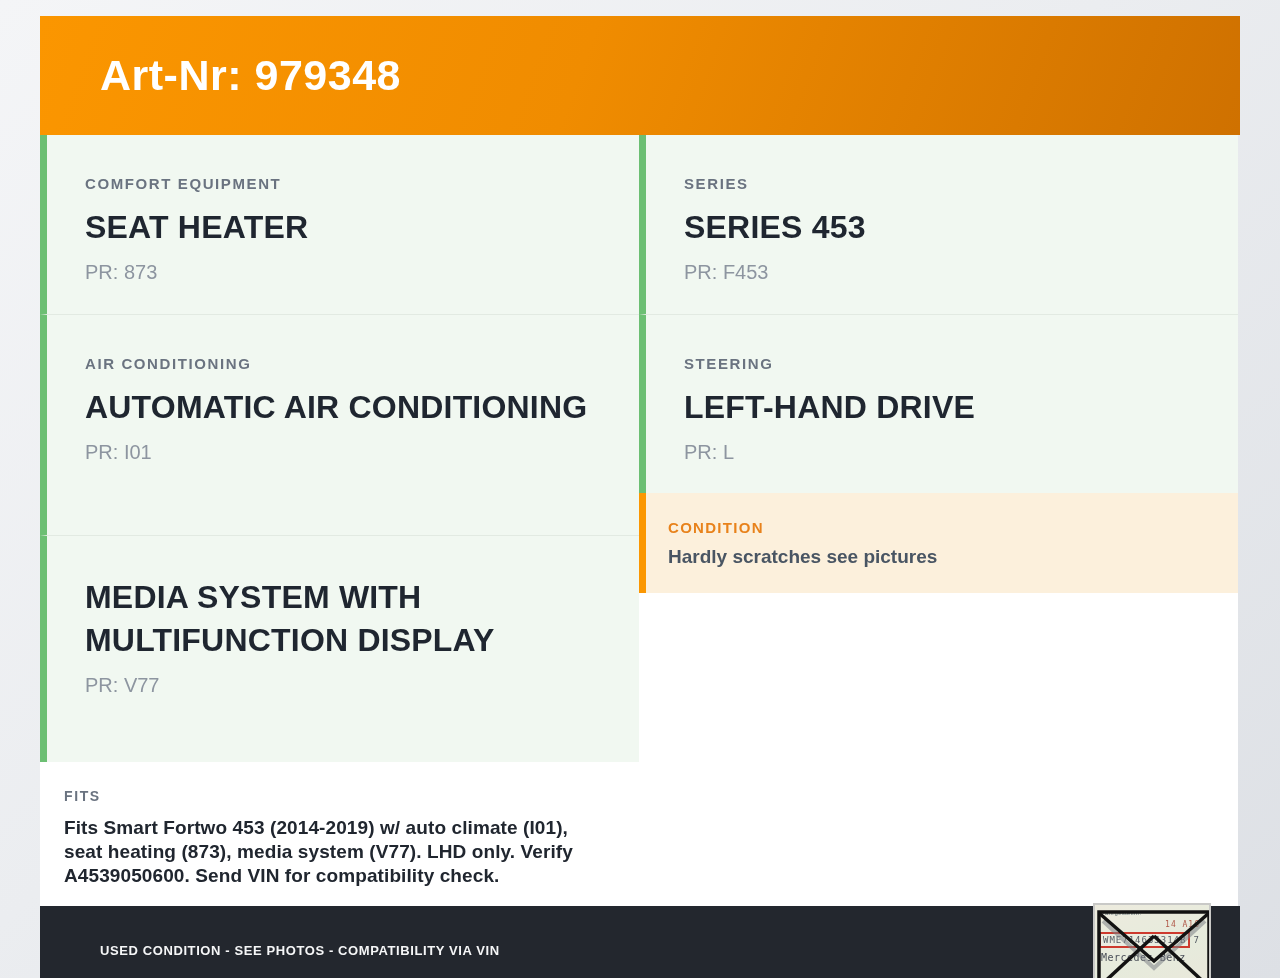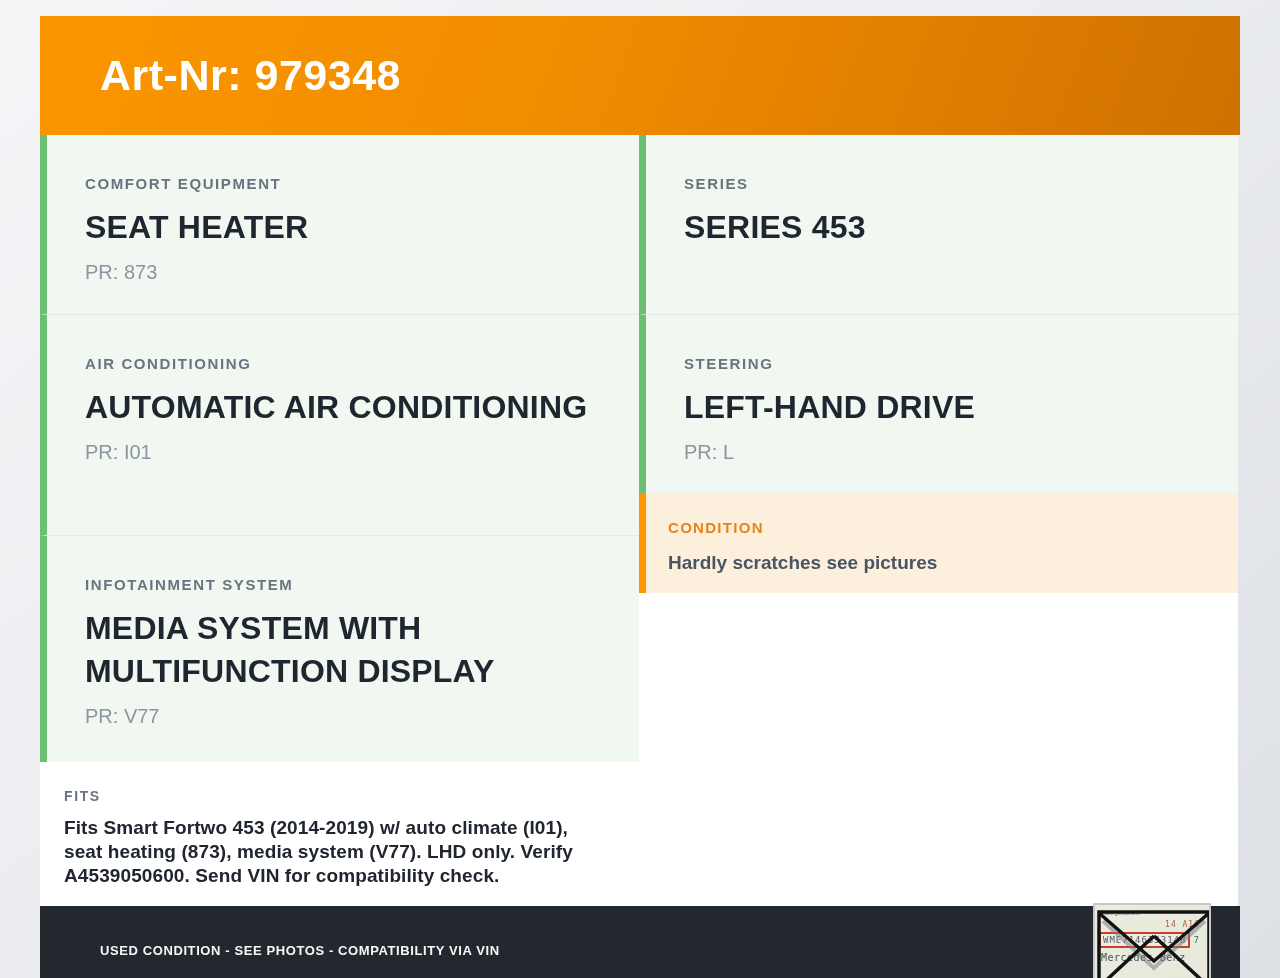--- a/index.html
+++ b/index.html
@@ -41,21 +41,21 @@
 
   .h-180 { height:180px; } .h-221 { height:221px; } .h-226 { height:226px; }
   .h-178 { height:178px; }
 
   
   .condition {
     height:100px; background:#FCF0DC; border-left:7px solid #FB9702;
     padding:26px 24px 0 22px;
   }
   .condition-label {
-    font-size:15px; font-weight:bold; color:#E8821B; letter-spacing:1.3px; margin-bottom:16px;
+    font-size:15px; font-weight:bold; color:#E8821B; letter-spacing:1.3px; margin-bottom:10px;
   }
   .condition-text { font-size:19px; font-weight:600; color:#495563; }
 
   .right-filler { flex:1; background:#FFFFFF; }
 
   
   .fits { height:144px; background:#FFFFFF; padding:26px 30px 0 24px; }
   .fits-label {
     font-size:14px; font-weight:bold; color:#6A7380; letter-spacing:1.6px;
   }
@@ -120,34 +120,34 @@
         <div class="card-label">COMFORT EQUIPMENT</div>
         <div class="card-title">SEAT HEATER</div>
         <div class="card-pr">PR: 873</div>
       </div>
       <div class="card h-221 divider">
         <div class="card-label">AIR CONDITIONING</div>
         <div class="card-title">AUTOMATIC AIR CONDITIONING</div>
         <div class="card-pr">PR: I01</div>
       </div>
       <div class="card h-226">
-        <div class="card-label">INFOTAINMENT SYSTEM</div>
         <div class="card-title">MEDIA SYSTEM WITH MULTIFUNCTION DISPLAY</div>
         <div class="card-pr">PR: V77</div>
       </div>
       <div class="fits">
         <div class="fits-label">FITS</div>
         <div class="fits-text">Fits Smart Fortwo 453 (2014-2019) w/ auto climate (I01), seat heating (873), media system (V77). LHD only. Verify A4539050600. Send VIN for compatibility check.</div>
       </div>
     </div>
 
     <div class="col">
       <div class="card h-180 divider">
         <div class="card-label">SERIES</div>
         <div class="card-title">SERIES 453</div>
+        <div class="card-pr">PR: F453</div>
       </div>
       <div class="card h-178">
         <div class="card-label">STEERING</div>
         <div class="card-title">LEFT-HAND DRIVE</div>
         <div class="card-pr">PR: L</div>
       </div>
       <div class="condition">
         <div class="condition-label">CONDITION</div>
         <div class="condition-text">Hardly scratches see pictures</div>
       </div>

